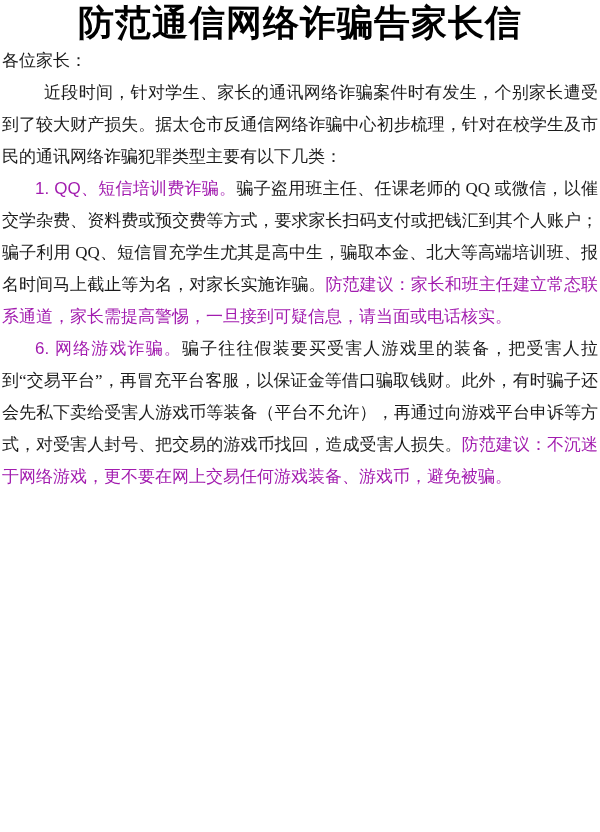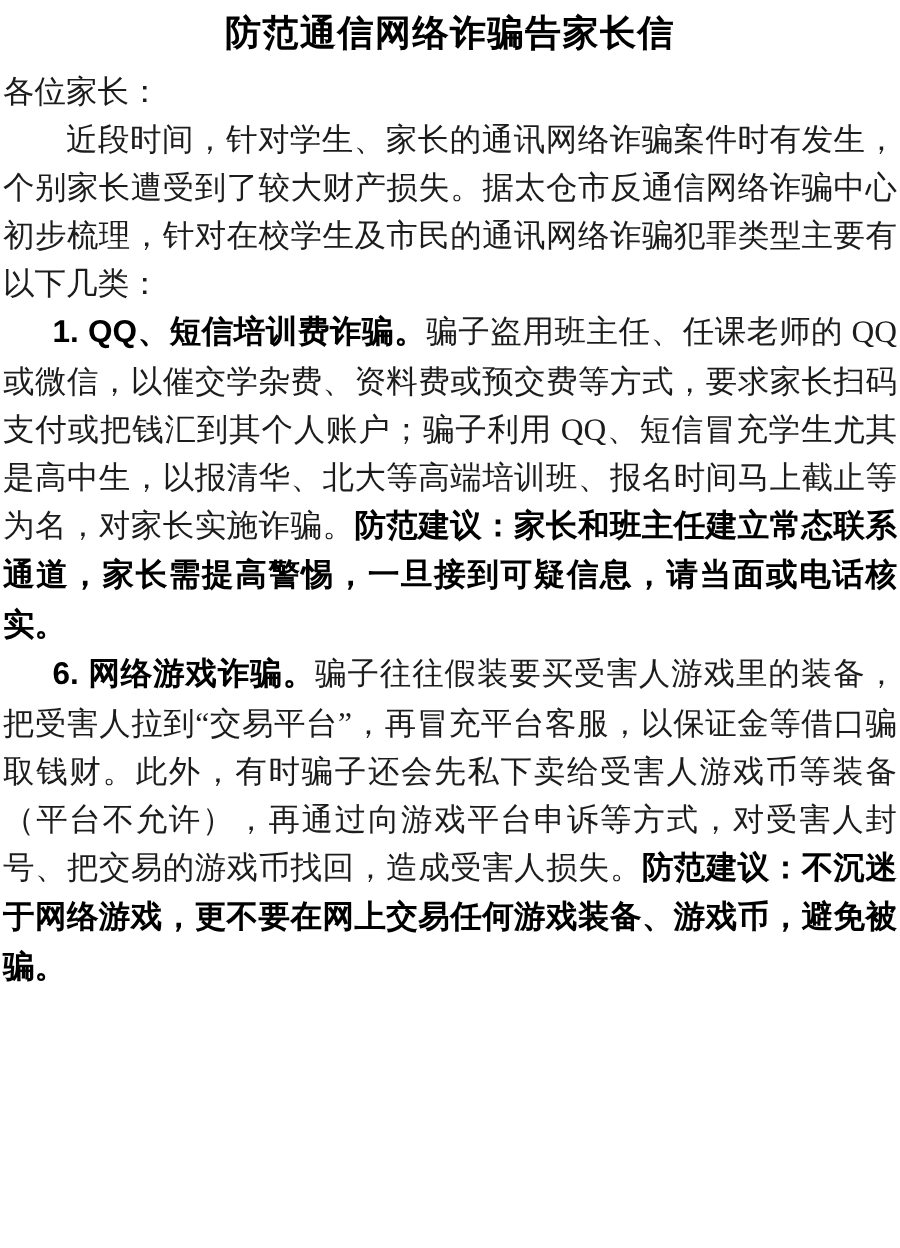--- a/index.html
+++ b/index.html
@@ -14,58 +14,58 @@
     background: #ffffff;
     overflow: hidden;
     box-sizing: border-box;
     padding: 5px 2px 0 2px;
     color: #1a1a1a;
   }
   .title {
     margin: 0 0 4px 0;
     font-family: "Liberation Sans", sans-serif;
     font-weight: 700;
-    font-size: 24px;
+    font-size: 36px;
     line-height: 36px;
     text-align: center;
     color: #000000;
     letter-spacing: 1px;
   }
   .para {
     margin: 0;
     font-family: "Liberation Serif", serif;
-    font-size: 21px;
+    font-size: 17px;
     line-height: 32px;
     text-align: justify;
     color: #1c1c1c;
   }
   .para.salutation {
     text-align: left;
     text-indent: 0;
   }
   .para.indent2 {
     text-indent: 42px;
   }
   .para.indent-num {
     text-indent: 33px;
   }
   .run {
     font-family: "Liberation Serif", serif;
     font-weight: 400;
   }
   .run.bold {
     font-family: "Liberation Sans", sans-serif;
-    font-weight: 700;
-    color: #000000;
+    font-weight: 400;
+    color: #a21caf;
   }
 </style>
 </head>
 <body>
 
 <div class="page">
   <h1 class="title">防范通信网络诈骗告家长信</h1>
   <p class="para salutation">各位家长：</p>
   <div>
       <p class="para indent2"><span class="run">近段时间，针对学生、家长的通讯网络诈骗案件时有发生，个别家长遭受到了较大财产损失。据太仓市反通信网络诈骗中心初步梳理，针对在校学生及市民的通讯网络诈骗犯罪类型主要有以下几类：</span></p>
-      <p class="para indent-num"><span class="run bold">1. QQ、短信培训费诈骗。</span><span class="run">骗子盗用班主任、任课老师的 QQ 或微信，以催交学杂费、资料费或预交费等方式，要求家长扫码支付或把钱汇到其个人账户；骗子利用 QQ、短信冒充学生尤其是高中生，以报清华、北大等高端培训班、报名时间马上截止等为名，对家长实施诈骗。</span><span class="run bold">防范建议：家长和班主任建立常态联系通道，家长需提高警惕，一旦接到可疑信息，请当面或电话核实。</span></p>
+      <p class="para indent-num"><span class="run bold">1. QQ、短信培训费诈骗。</span><span class="run">骗子盗用班主任、任课老师的 QQ 或微信，以催交学杂费、资料费或预交费等方式，要求家长扫码支付或把钱汇到其个人账户；骗子利用 QQ、短信冒充学生尤其是高中生，骗取本金、北大等高端培训班、报名时间马上截止等为名，对家长实施诈骗。</span><span class="run bold">防范建议：家长和班主任建立常态联系通道，家长需提高警惕，一旦接到可疑信息，请当面或电话核实。</span></p>
       <p class="para indent-num"><span class="run bold">6. 网络游戏诈骗。</span><span class="run">骗子往往假装要买受害人游戏里的装备，把受害人拉到“交易平台”，再冒充平台客服，以保证金等借口骗取钱财。此外，有时骗子还会先私下卖给受害人游戏币等装备（平台不允许），再通过向游戏平台申诉等方式，对受害人封号、把交易的游戏币找回，造成受害人损失。</span><span class="run bold">防范建议：不沉迷于网络游戏，更不要在网上交易任何游戏装备、游戏币，避免被骗。</span></p>
     </div>
 </div>
 
 </body></html>

